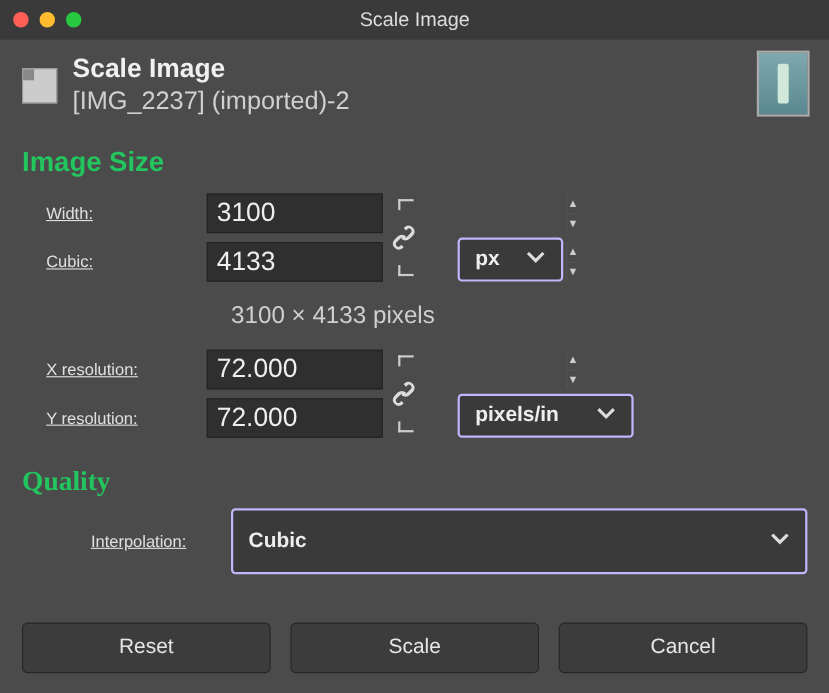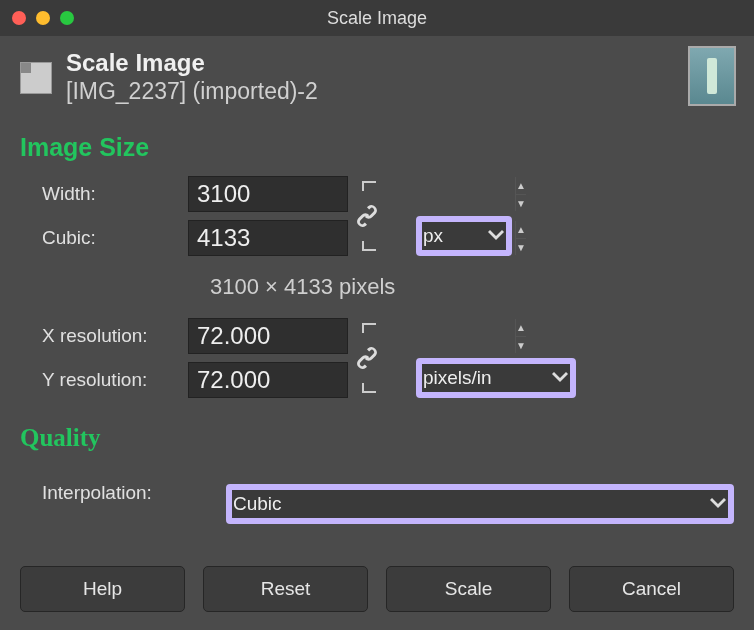--- a/index.html
+++ b/index.html
@@ -18,47 +18,47 @@
 .header-icon::before { content:""; position:absolute; top:0; left:0; width:10px; height:10px; background:#888; }
 .header-text h1 { font-size: 24px; font-weight: 700; color: #f0f0f0; line-height: 1.1; }
 .header-text .sub { font-size: 23px; color: #d0d0d0; margin-top: 2px; }
 .thumb { position: absolute; right: 18px; top: 10px; width: 48px; height: 60px; border: 2px solid #aaa; background: linear-gradient(#7fa8b0,#5a8890); display:flex; align-items:center; justify-content:center;}
 .thumb::after { content:""; width:10px; height:36px; background:#cfe8d8; display:block; border-radius:2px;}
 
 .body { padding: 10px 20px 14px 20px; }
 .section-title { font-size: 25px; font-weight: 700; color: #22c55e; margin-bottom: 10px; }
 
 .row { display: flex; align-items: center; height: 44px; }
-.label { width: 168px; padding-left: 22px; font-size: 19px; color: #e0e0e0; }
+.label { width: 168px; padding-left: 22px; font-size: 15px; color: #e0e0e0; text-decoration: underline; }
 
 .spinbox { display:flex; width: 160px; height: 36px; background:#2f2f2f; border:1px solid #222; }
 .spinbox input { flex:1; background:transparent; border:none; color:#eee; font-size:24px; padding:0 8px; outline:none; }
 .spin-btns { width:28px; display:flex; flex-direction:column; border-left:1px solid #555;}
 .spin-btns div { flex:1; display:flex; align-items:center; justify-content:center; color:#ccc; font-size:10px; cursor:pointer;}
 .spin-btns div:first-child { border-bottom:1px solid #555; }
 
 .link-col { width: 46px; display:flex; flex-direction:column; align-items:center; justify-content:center; height:84px; position:relative;}
 .link-bracket { position:absolute; left:14px; width:18px; height:70px; }
 .link-bracket .tl,.link-bracket .bl { position:absolute; left:0; width:14px; height:10px; border-left:2px solid #ccc; }
 .link-bracket .tl { top:0; border-top:2px solid #ccc;}
 .link-bracket .bl { bottom:0; border-bottom:2px solid #ccc;}
 .chain { position:absolute; left:6px; top:50%; transform:translateY(-50%); width:26px; height:26px; }
 .chain svg { width:26px; height:26px; }
 
-.combo { height:40px; background:#3a3a3a; border:6px solid #c4b5fd; border-radius:4px; display:flex; align-items:center; padding:0 1px; color:#eee; font-size:19px; cursor:pointer; gap:14px;}
+.combo { height:40px; background:#3a3a3a; border:2px solid #c4b5fd; border-radius:4px; display:flex; align-items:center; padding:0 14px; color:#eee; font-size:19px; cursor:pointer; gap:14px;font-weight:bold;}
 .combo .chev { margin-left:auto; }
 .chev svg { width:18px; height:12px; }
 
 .dim-group { display:flex; }
 .dim-left { display:flex; flex-direction:column; }
 .dim-text { font-size:22px; color:#cfcfcf; padding-left:190px; margin-top:14px; margin-bottom:14px;}
 
-.interp-row { display:flex; align-items:center; gap:16px; margin-top:8px;}
+.interp-row { display:flex; align-items:center; gap:0; margin-top:8px;text-align:center;}
 .interp-row .label { width: 190px; }
-.interp-combo { flex:1; max-width: 524px; height:40px;margin-top:22px; }
+.interp-combo { flex:1; max-width: 524px; height:60px; }
 
 .footer { position:absolute; left:0; right:0; bottom:0; padding: 0 20px 18px 20px; display:flex; gap:18px;}
 .btn { flex:1; height:46px; background:#3c3c3c; border:1px solid #262626; border-radius:5px; color:#e6e6e6; font-size:19px; display:flex; align-items:center; justify-content:center; cursor:pointer;}
 
 .unit-combo { width:96px; margin-left:22px;}
 .res-unit-combo { width:160px; margin-left:22px;}
 </style>
 </head>
 <body>
 
@@ -179,17 +179,16 @@
     <div class="combo interp-combo">
       <span>Cubic</span>
       <span class="chev"><svg viewBox="0 0 18 12">
             <path fill="#ddd" d="M1 2l8 8 8-8-2-2-6 6-6-6z"></path>
           </svg></span>
     </div>
   </div>
 </div>
 
 <div class="footer">
-  <div class="btn">Help</div>
   <div class="btn">Reset</div>
   <div class="btn">Scale</div>
   <div class="btn">Cancel</div>
 </div>
 
 </body></html>

